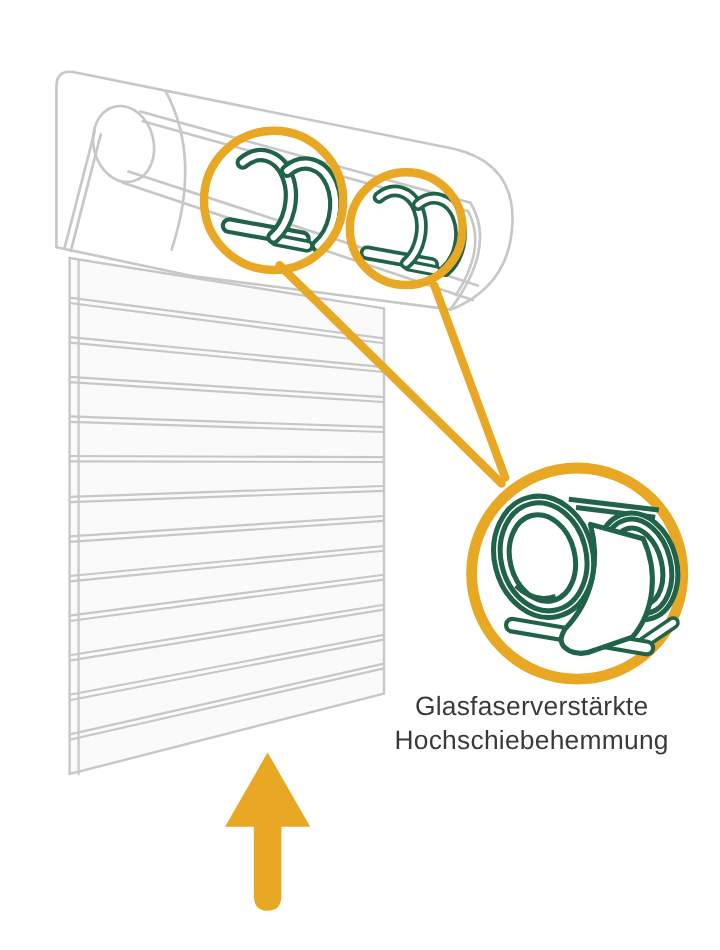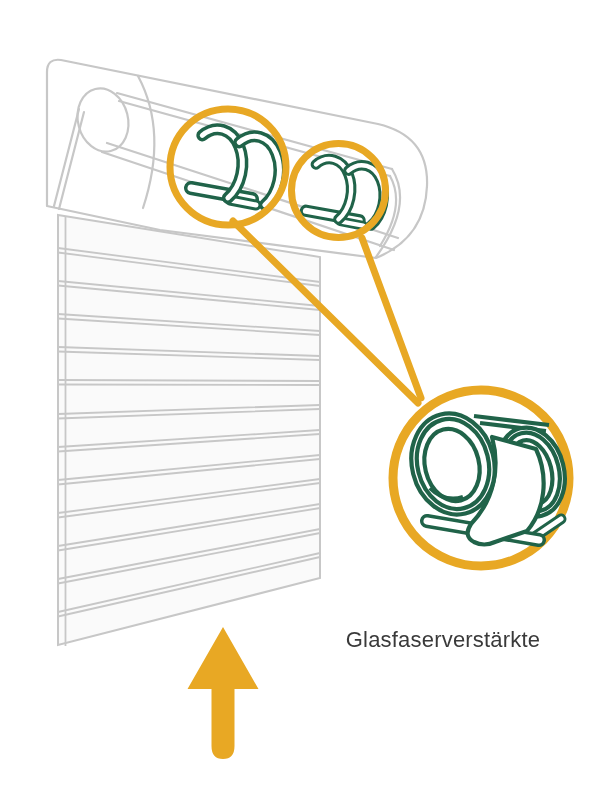--- a/index.html
+++ b/index.html
@@ -22,21 +22,21 @@
   
   .band-g{stroke:var(--green,#206349);stroke-width:12;fill:none;stroke-linecap:round;}
   .band-w{stroke:#fff;stroke-width:5;fill:none;stroke-linecap:round;}
   .bar-g{stroke:var(--green,#206349);stroke-width:14;fill:none;stroke-linecap:round;}
   .bar-w{stroke:#fff;stroke-width:7;fill:none;stroke-linecap:round;}
   .bar2-g{stroke:var(--green,#206349);stroke-width:11;fill:none;stroke-linecap:round;}
   .bar2-w{stroke:#fff;stroke-width:5;fill:none;stroke-linecap:round;}
   .grn{stroke:var(--green,#206349);stroke-width:4.2;fill:none;stroke-linejoin:round;}
   .grn-f{stroke:var(--green,#206349);stroke-width:4.2;fill:#fff;stroke-linejoin:round;}
   
-  .caption{position:absolute;left:293px;top:626px;width:300px;text-align:center;
+  .caption{position:absolute;left:293px;top:575px;width:300px;text-align:center;
            color:var(--text,#3A3A3A);font-size:22px;line-height:28px;font-weight:400;
            letter-spacing:0.2px;}
 </style>
 </head>
 <body>
 
 <div class="stage">
 <svg width="600" height="792" viewBox="0 0 600 792" xmlns="http://www.w3.org/2000/svg">
 
   <g>
@@ -120,13 +120,14 @@
       <path class="grn" d="M430 488 Q445 503 463 497" stroke-width="3"></path>
     </g>
   </g>
 
   <path class="gold-fill" d="M223 627 L258.5 689 L234.5 689 L234.5 746 Q234.5 759 223 759 Q211.5 759 211.5 746 L211.5 689 L187.5 689 Z"></path>
 </svg>
 </div>
 
 <div class="caption">
   <div>Glasfaserverstärkte</div>
+  <div>Hochschiebehemmung</div>
 </div>
 
 </body></html>

